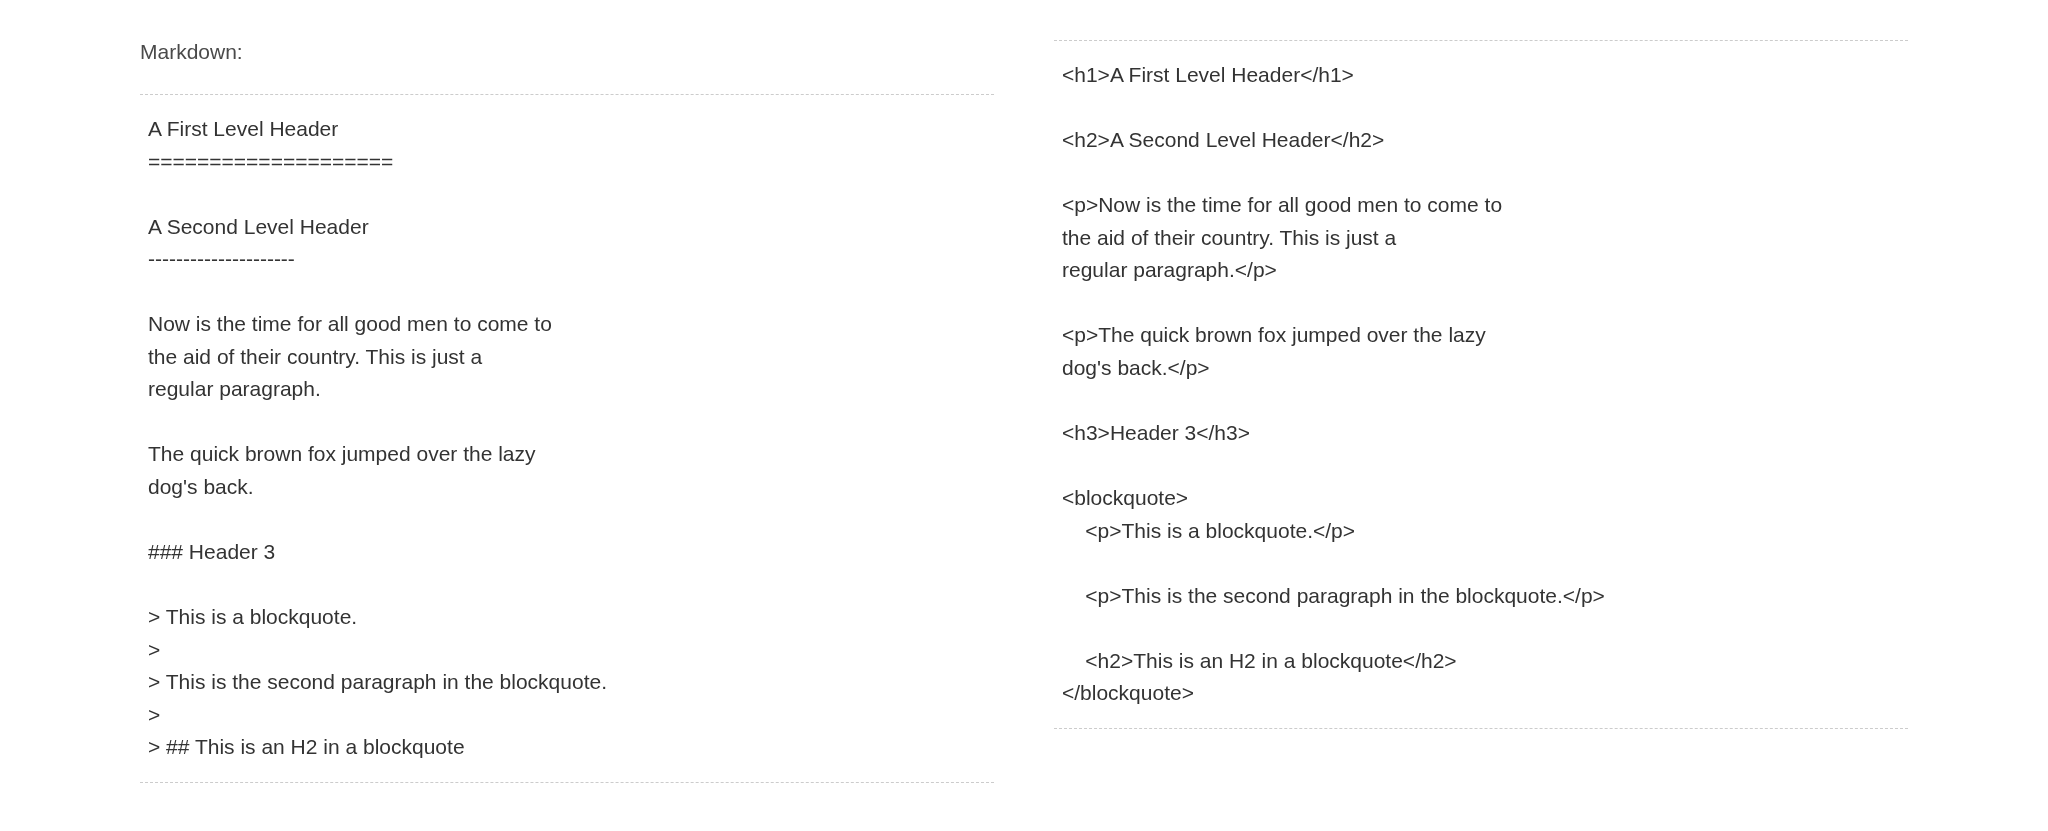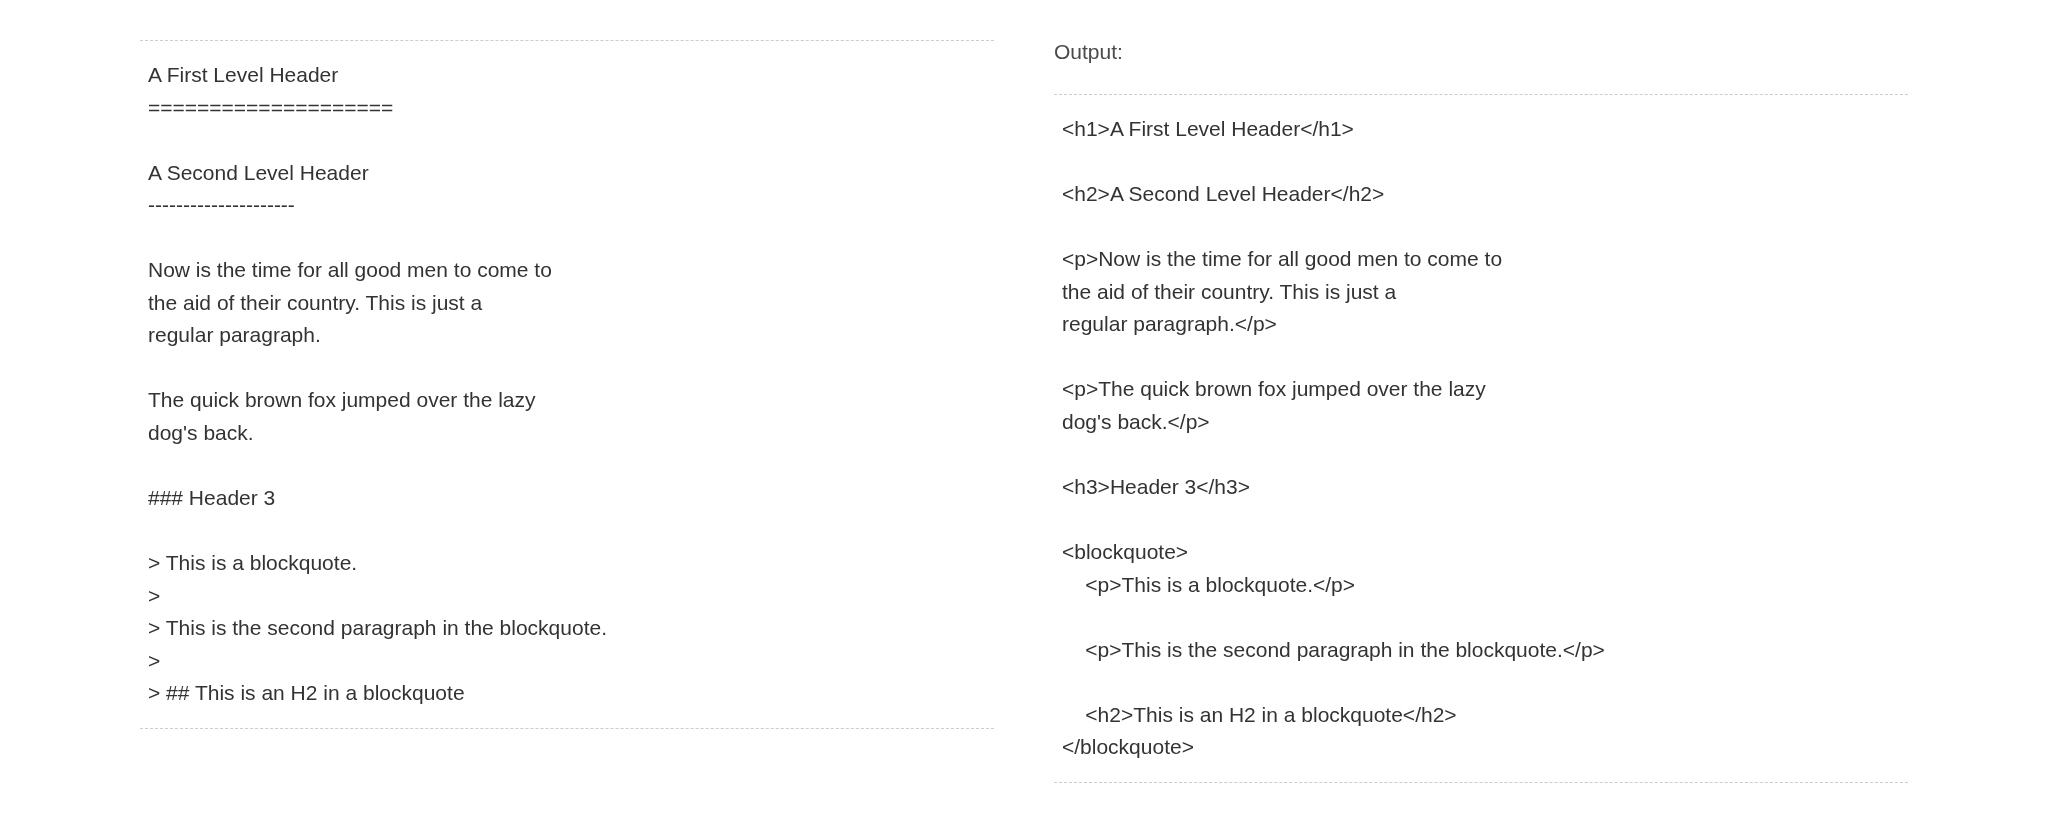--- a/index.html
+++ b/index.html
@@ -36,20 +36,21 @@
       line-height: 1.55;
       color: #333333;
       white-space: pre;
       overflow: visible;
     }
   </style>
 </head>
 <body>
 
 <div class="column">
+  <div class="column-label">Markdown:</div>
   <div class="code-block">A First Level Header
 ====================
 
 A Second Level Header
 ---------------------
 
 Now is the time for all good men to come to
 the aid of their country. This is just a
 regular paragraph.
 
@@ -59,21 +60,20 @@
 ### Header 3
 
 &gt; This is a blockquote.
 &gt; 
 &gt; This is the second paragraph in the blockquote.
 &gt;
 &gt; ## This is an H2 in a blockquote</div>
 </div>
 
 <div class="column">
-  <div class="column-label">Output:</div>
   <div class="code-block">&lt;h1&gt;A First Level Header&lt;/h1&gt;
 
 &lt;h2&gt;A Second Level Header&lt;/h2&gt;
 
 &lt;p&gt;Now is the time for all good men to come to
 the aid of their country. This is just a
 regular paragraph.&lt;/p&gt;
 
 &lt;p&gt;The quick brown fox jumped over the lazy
 dog's back.&lt;/p&gt;

